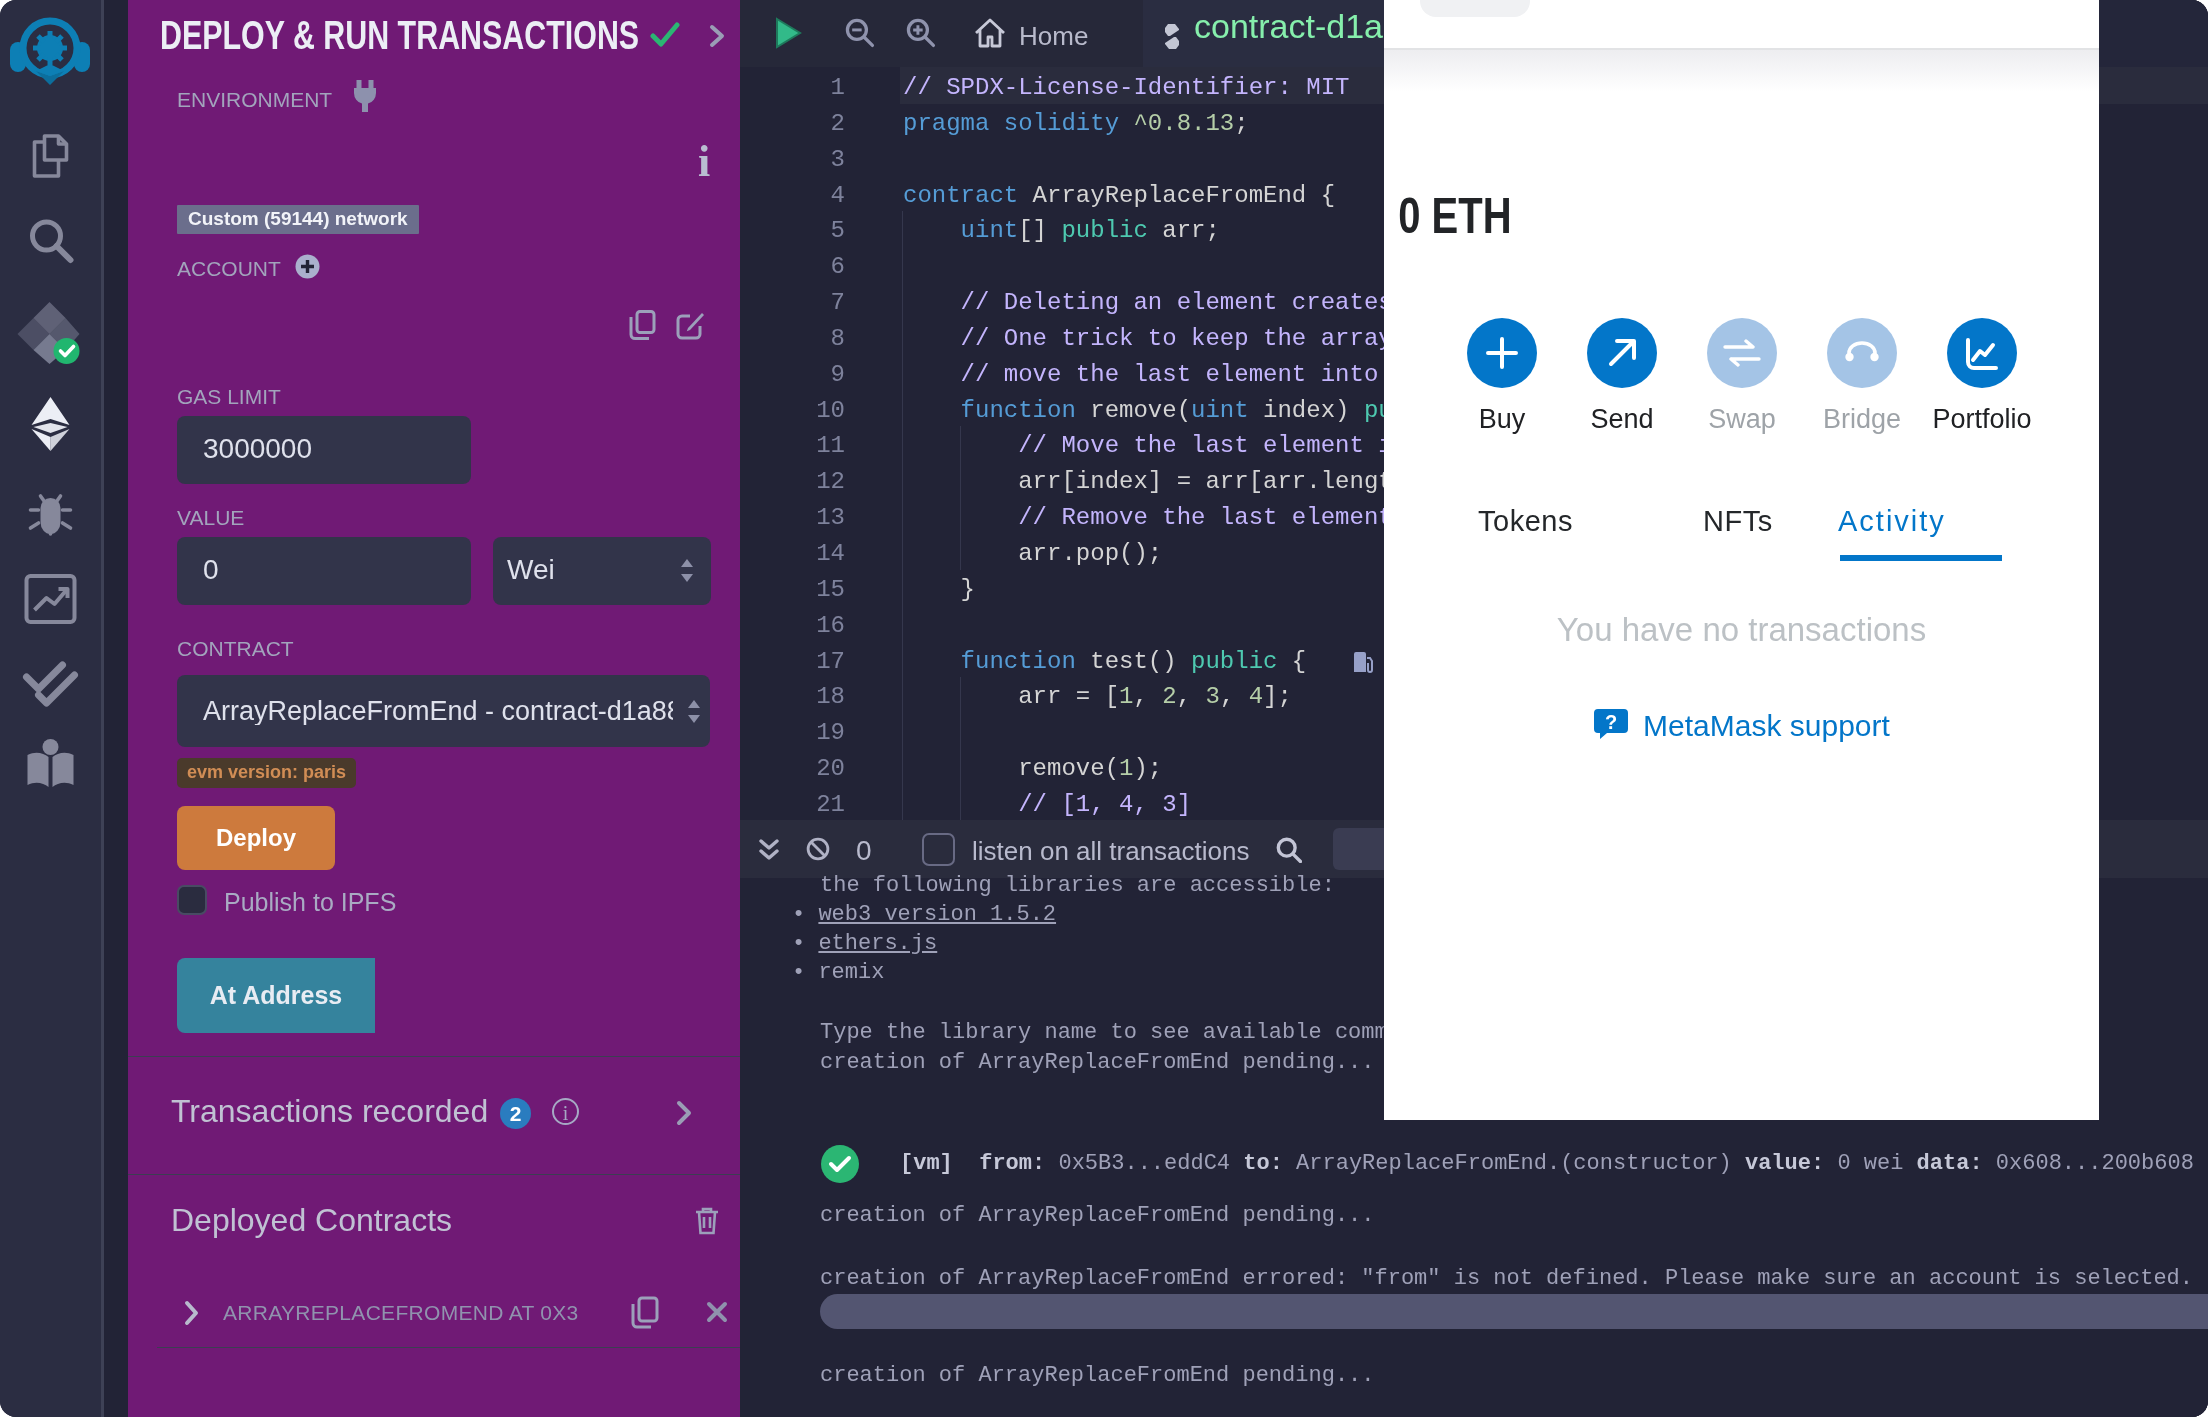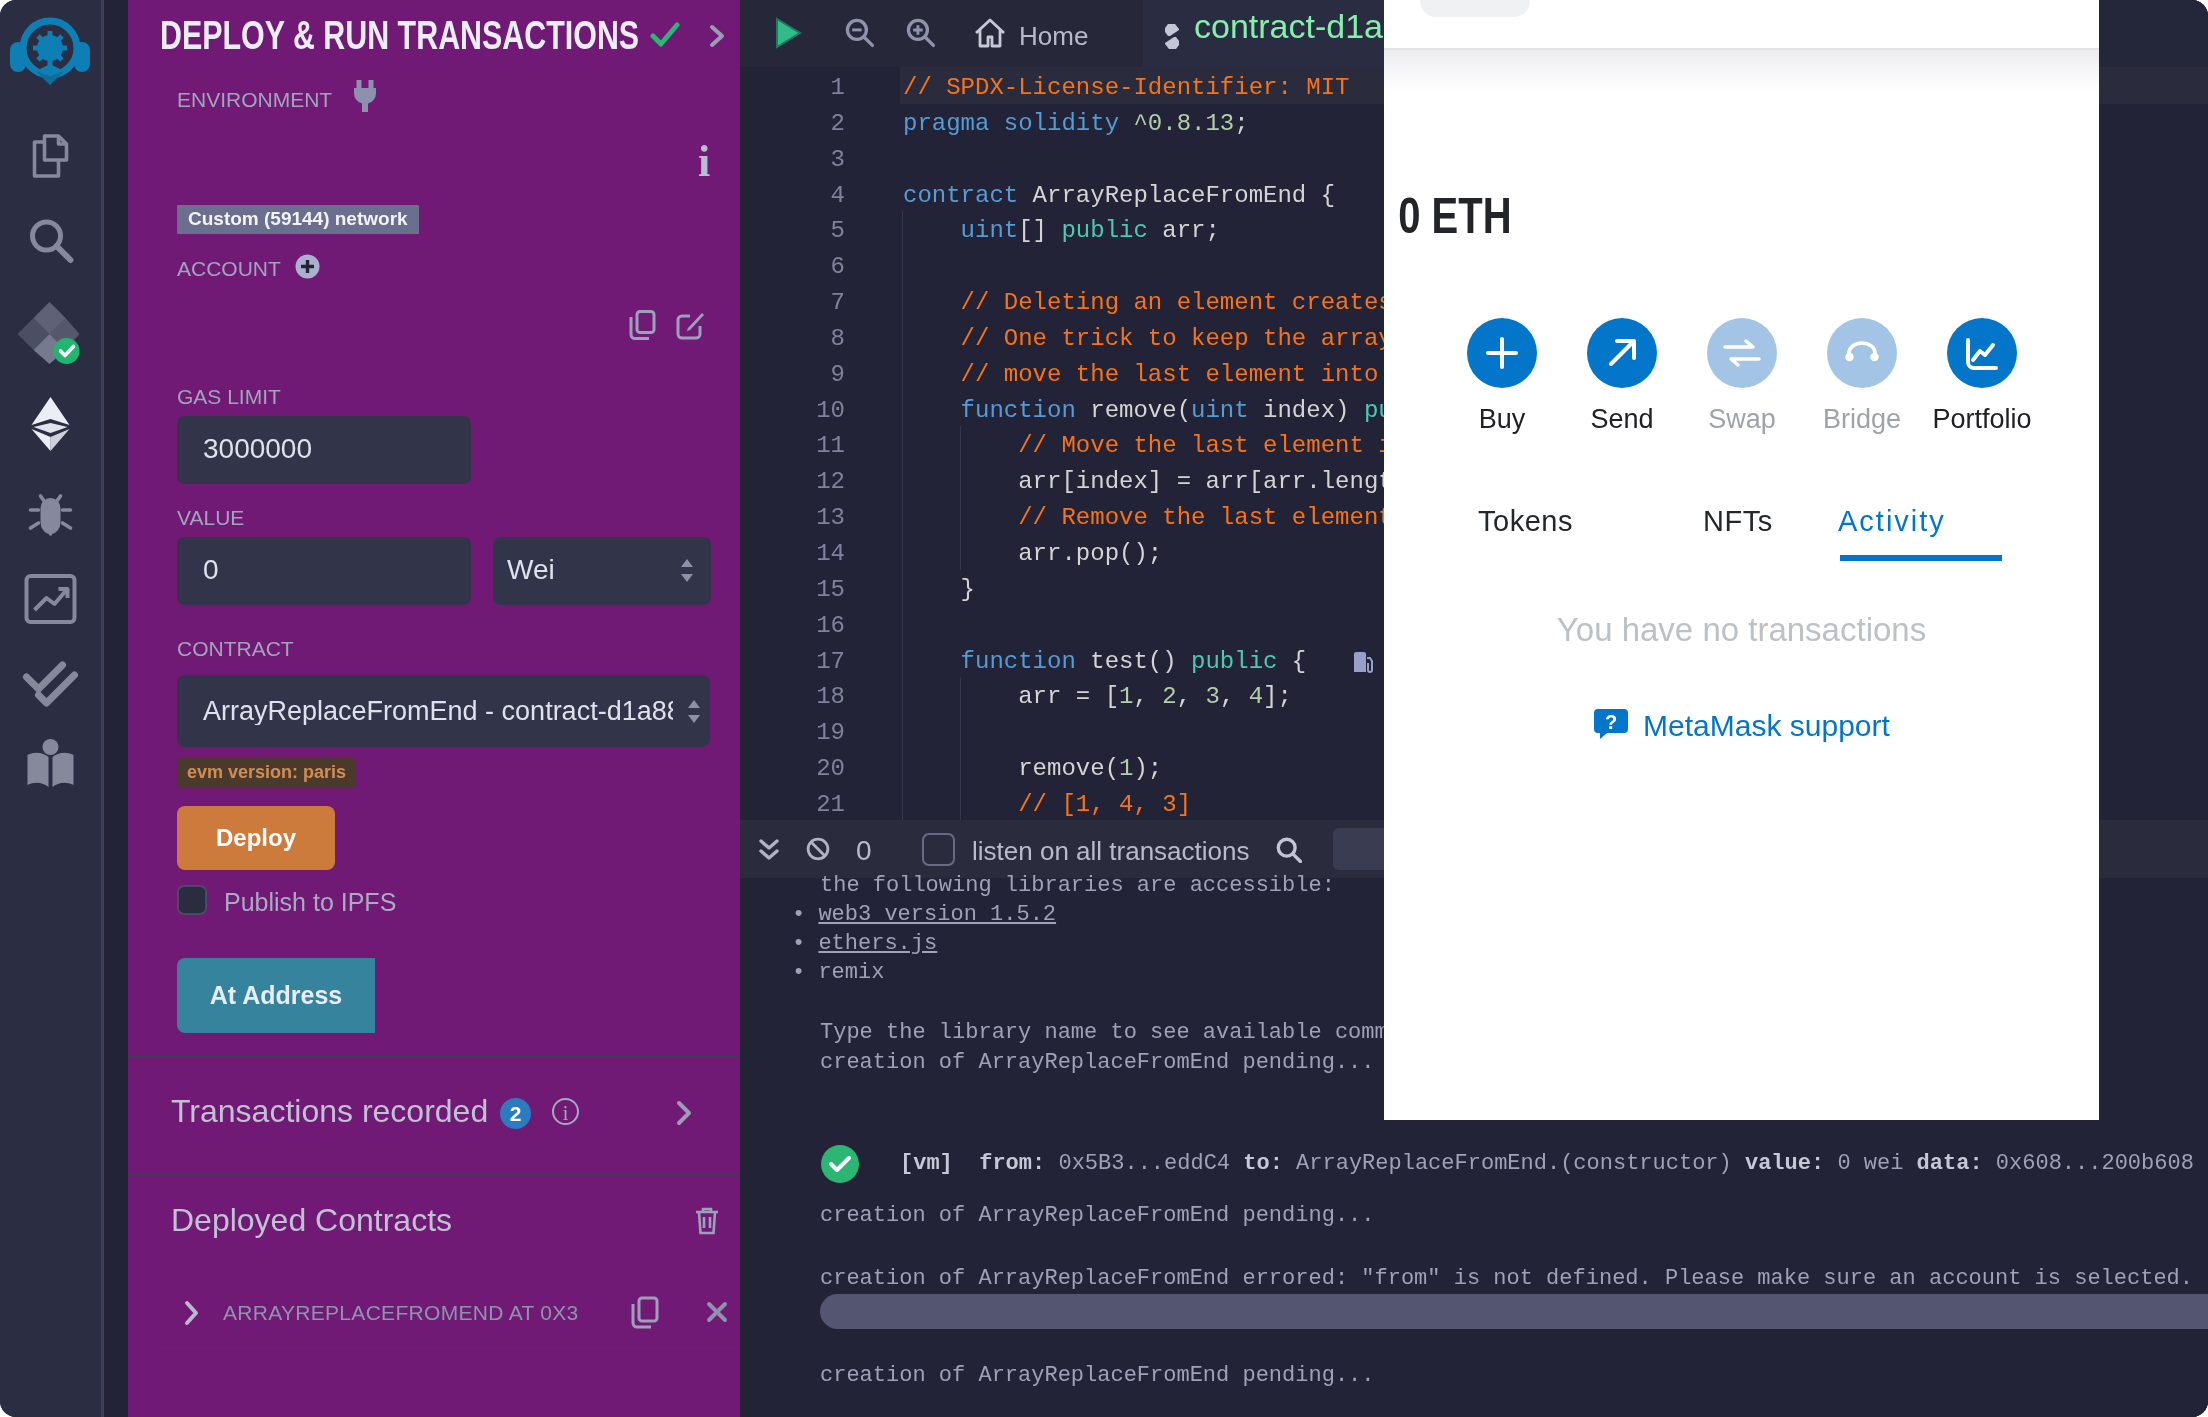--- a/index.html
+++ b/index.html
@@ -23,21 +23,21 @@
   .hdiv { position:absolute; left:0; width:636px; height:1px; background:#3c3e52; }
   .sect { position:absolute; font-size:32px; color:#c0c2d3; }
   
   .main { position:absolute; left:740px; top:0; right:0; bottom:0; background:#222336; overflow:hidden; }
   .navbar { position:absolute; left:0; top:0; width:403px; height:67px; background:#262839; }
   .tabstrip { position:absolute; left:403px; top:0; right:0; height:67px; background:#24263a; }
   .activetab { position:absolute; left:403px; top:0; width:690px; height:67px; background:#2a2d41; }
   .line1hl { position:absolute; left:160px; top:67px; right:0; height:37px; background:#2a2c3d; }
   .gut { position:absolute; width:80px; text-align:right; font-family:"Liberation Mono", monospace; font-size:24px; color:#7e829c; }
   pre.code { position:absolute; left:163px; top:70px; font-family:"Liberation Mono", monospace; font-size:24px; line-height:35.85px; color:#d4d4d4; }
-  pre.code i { font-style:normal; color:#f97316; }
+  pre.code i { font-style:normal; color:#c4b5fd; }
   pre.code b { font-weight:normal; color:#559cd6; }
   pre.code u { text-decoration:none; color:#4EC9B0; }
   pre.code em { font-style:normal; color:#b5cea8; }
   .iguide { position:absolute; width:1px; background:#35374d; }
   
   .term { position:absolute; left:740px; top:820px; right:0; bottom:0; background:#222336; overflow:hidden; }
   .termbar { position:absolute; left:0; top:0; right:0; height:58px; background:#2a2c3d; }
   .tline { position:absolute; left:80px; font-family:"Liberation Mono", monospace; font-size:22px; color:#9fa1b8; white-space:pre; }
   .tline b { font-weight:700; color:#c6c8d8; }
   .tscroll { position:absolute; left:80px; right:0; top:474px; height:35px; background:#535571; border-radius:18px 0 0 18px; }

